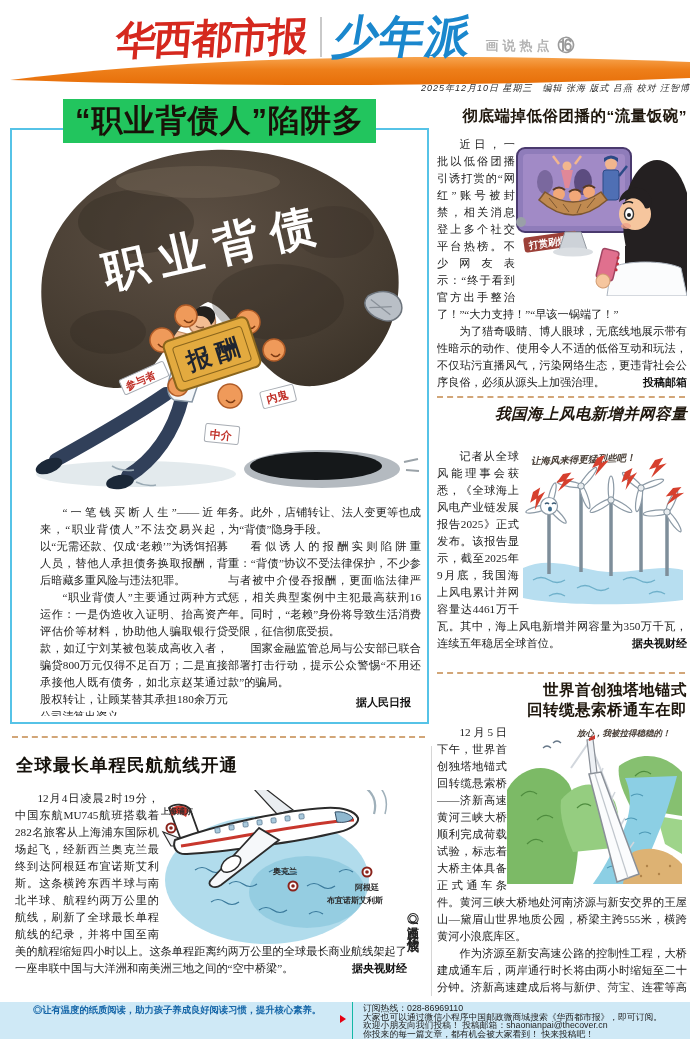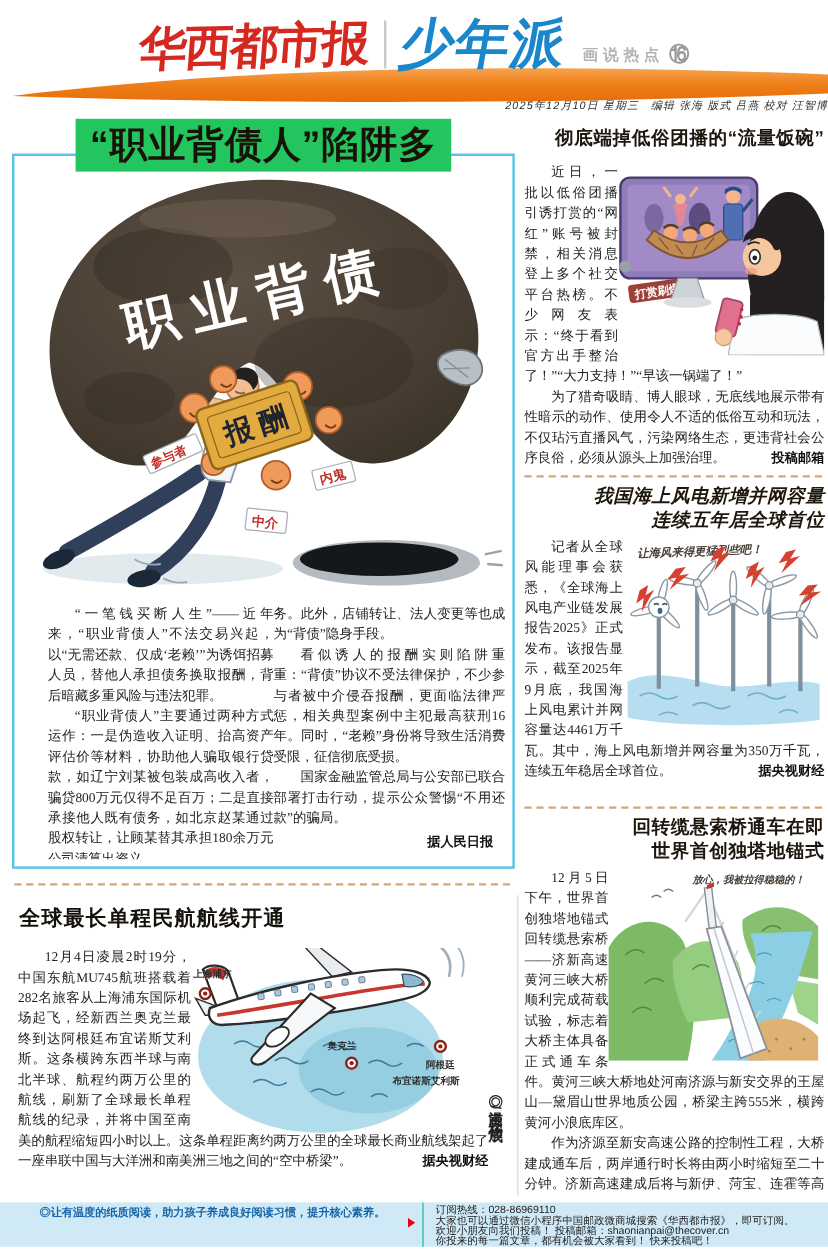--- a/index.html
+++ b/index.html
@@ -296,21 +296,20 @@
     </div>
     <p>近日，一批以低俗团播引诱打赏的“网红”账号被封禁，相关消息登上多个社交平台热榜。不少网友表示：“终于看到官方出手整治了！”“大力支持！”“早该一锅端了！”</p>
     <p>为了猎奇吸睛、博人眼球，无底线地展示带有性暗示的动作、使用令人不适的低俗互动和玩法，不仅玷污直播风气，污染网络生态，更违背社会公序良俗，必须从源头上加强治理。</p>
     <div class="tail"><span class="src">投稿邮箱</span></div>
   </div>
 
   <div id="dash-r1" class="dash"></div>
 
   <div id="wd-head" class="r-head">
     <div>我国海上风电新增并网容量</div>
-    <div>连续五年居全球首位</div>
   </div>
   <div id="wd-body" class="bodytext">
     <div id="wd-float" class="cartoon-float">
       <svg width="168" height="157" viewBox="0 0 168 157">
         <defs>
           <path id="bolt" d="M0,0 L8,-3 L4,5 L12,2 L-2,18 L2,7 L-5,10 Z" fill="#d6402e"></path>
           <g id="blades">
             <ellipse cx="0" cy="-11" rx="2.8" ry="13" fill="#fff" stroke="#8c9aa6" stroke-width="1.2"></ellipse>
             <ellipse cx="0" cy="-11" rx="2.8" ry="13" fill="#fff" stroke="#8c9aa6" stroke-width="1.2" transform="rotate(120)"></ellipse>
             <ellipse cx="0" cy="-11" rx="2.8" ry="13" fill="#fff" stroke="#8c9aa6" stroke-width="1.2" transform="rotate(240)"></ellipse>
@@ -356,22 +355,22 @@
         </g>
       </svg>
     </div>
     <p>记者从全球风能理事会获悉，《全球海上风电产业链发展报告2025》正式发布。该报告显示，截至2025年9月底，我国海上风电累计并网容量达4461万千瓦。其中，海上风电新增并网容量为350万千瓦，连续五年稳居全球首位。</p>
     <div class="tail"><span class="src">据央视财经</span></div>
   </div>
 
   <div id="dash-r2" class="dash"></div>
 
   <div id="br-head" class="r-head">
+    <div>世界首创独塔地锚式</div>
     <div>回转缆悬索桥通车在即</div>
-    <div>世界首创独塔地锚式</div>
   </div>
   <div id="br-body" class="bodytext">
     <div id="br-float" class="cartoon-float">
       <svg width="175" height="160" viewBox="0 0 175 160">
         <text class="speech" x="70" y="12" font-size="8.5">放心，我被拉得稳稳的！</text>
         <path d="M36,24 q4,-4 8,0 M46,19 q4,-4 8,0" stroke="#667788" stroke-width="1.2" fill="none"></path>
         <g>
           <path d="M112,42 C134,26 158,30 175,48 L175,92 L124,84 C116,68 110,54 112,42 Z" fill="#86c070"></path>
           <path d="M150,92 L175,96 L175,130 L158,120 Z" fill="#9ed48a"></path>
           <path d="M0,66 C14,40 46,36 62,60 C74,86 74,124 66,160 L0,160 Z" fill="#7cba66"></path>

